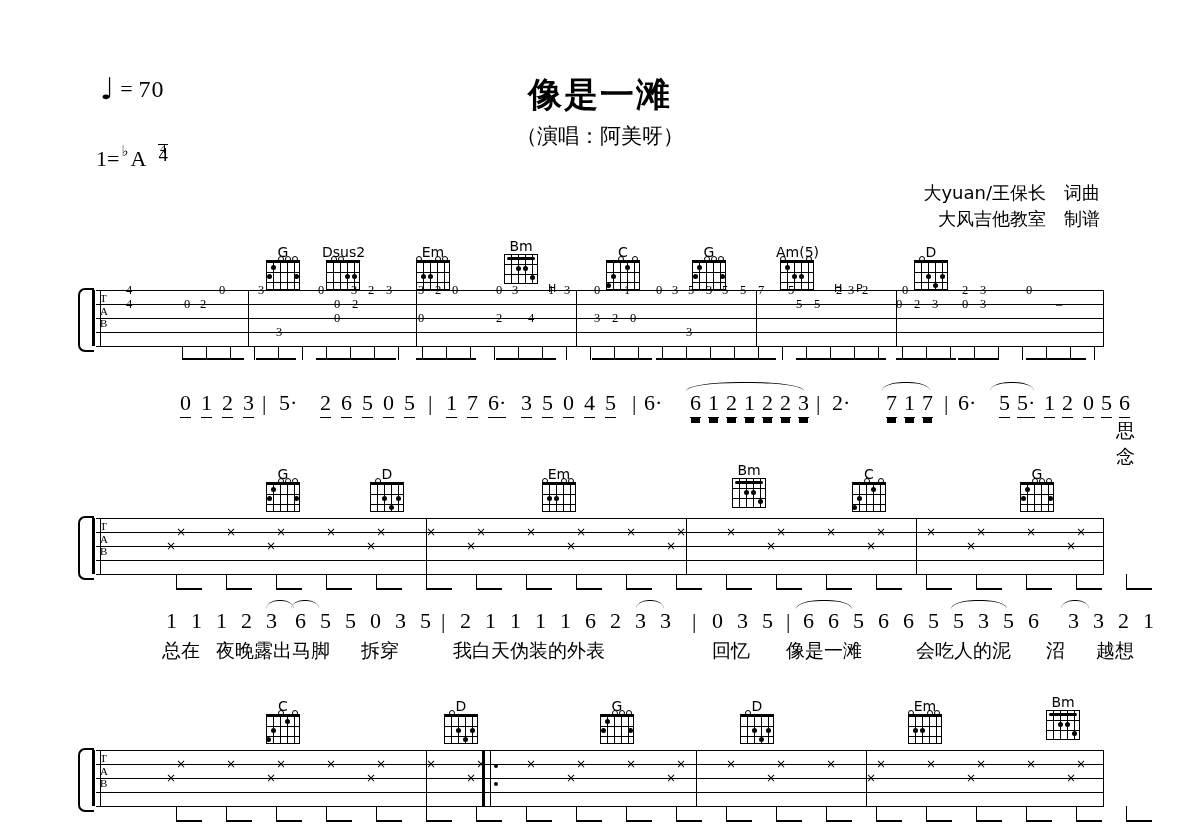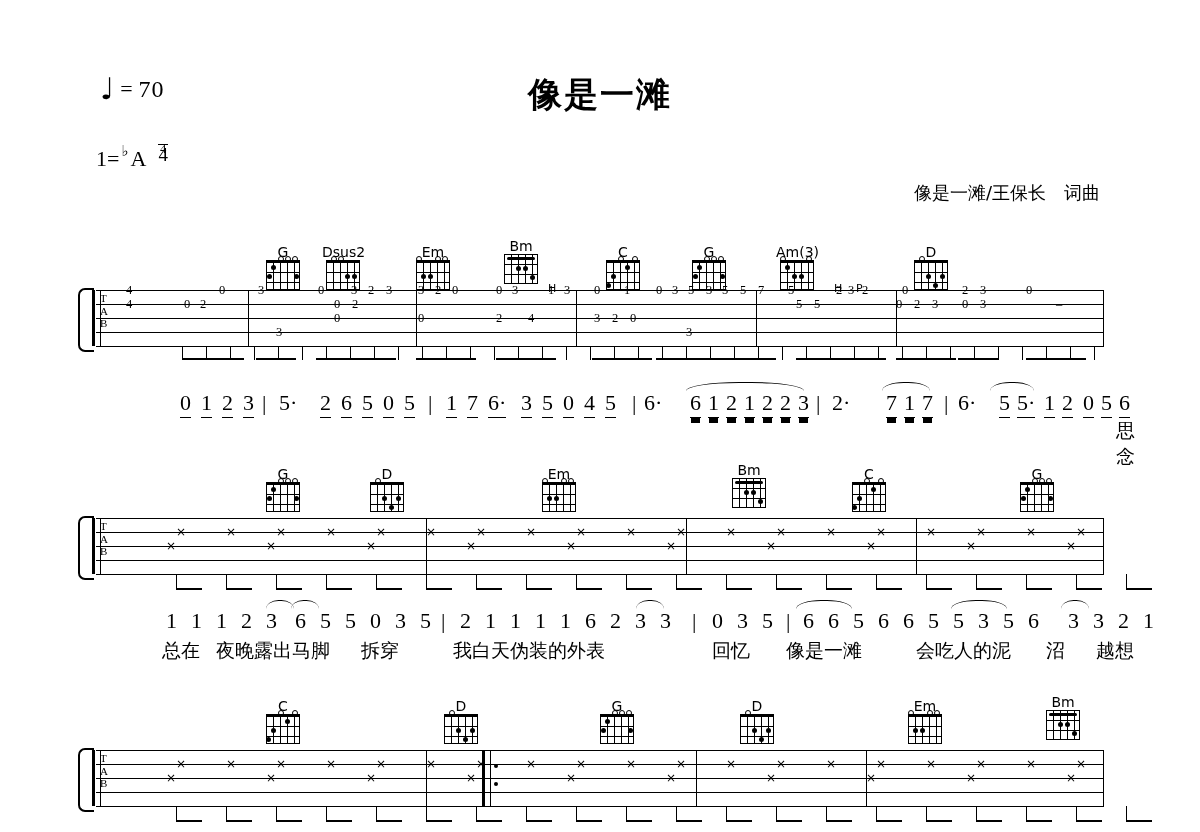--- a/index.html
+++ b/index.html
@@ -85,23 +85,25 @@
     <span class="flat">♭</span>
     <span>A</span>
     <span class="meter">
       <span class="num">4</span>
       <span style="border-top:1.5px solid #000;padding-top:1px;">4</span>
     </span>
   </div>
 
 
   <div class="title">像是一滩</div>
+  <div class="subtitle">（演唱：阿美呀）</div>
 
   <div class="credits">
-    <div>像是一滩/王保长　词曲</div>
+    <div>大yuan/王保长　词曲</div>
+    <div>大风吉他教室　制谱</div>
   </div>
 
   <div class="system" style="top:290px;">
 
     <div class="chord" style="left:166px;top:-46px;">
       <div class="name">G</div>
       <div class="grid">
         <div class="v" style="left:6px"></div>
           <div class="v" style="left:13px"></div>
           <div class="v" style="left:20px"></div>
@@ -189,21 +191,21 @@
           <div class="h" style="top:19px"></div>
         <div class="open" style="left:11px"></div>
           <div class="open" style="left:18px"></div>
           <div class="open" style="left:25px"></div>
         <div class="dot" style="left:0px;top:11px"></div>
           <div class="dot" style="left:4px;top:2px"></div>
           <div class="dot" style="left:27px;top:11px"></div>
       </div>
     </div>
     <div class="chord" style="left:680px;top:-46px;">
-      <div class="name">Am(3)</div>
+      <div class="name">Am(5)</div>
       <div class="grid">
         <div class="v" style="left:6px"></div>
           <div class="v" style="left:13px"></div>
           <div class="v" style="left:20px"></div>
           <div class="v" style="left:27px"></div>
         <div class="h" style="top:9px"></div>
           <div class="h" style="top:19px"></div>
         <div class="open" style="left:-1px"></div>
           <div class="open" style="left:25px"></div>
         <div class="dot" style="left:11px;top:11px"></div>

